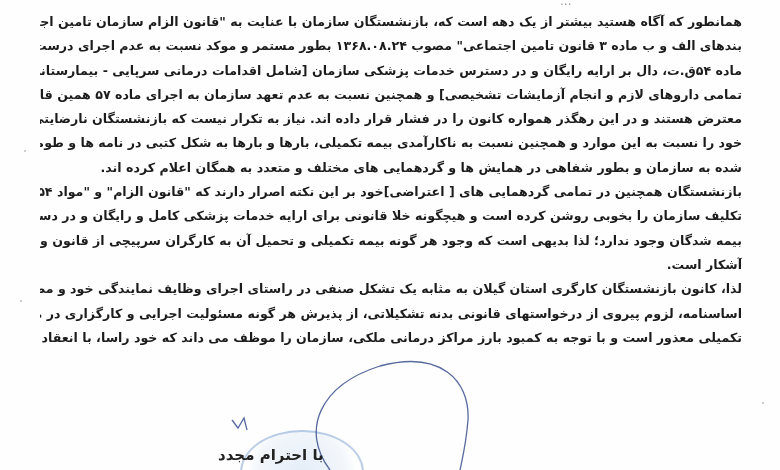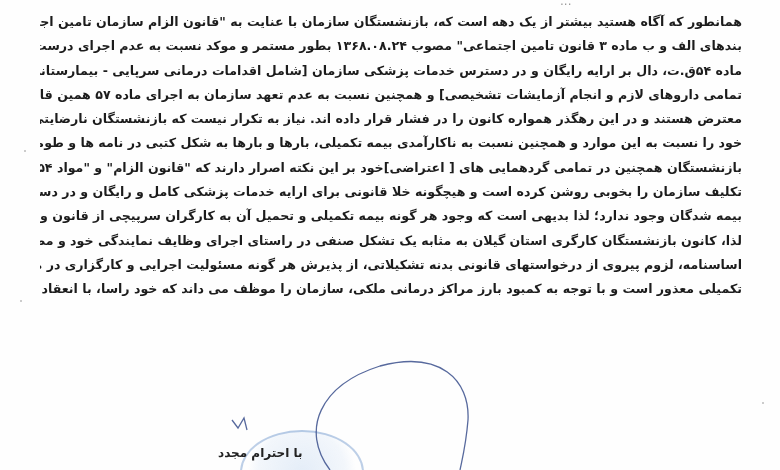--- a/index.html
+++ b/index.html
@@ -49,21 +49,21 @@
       overflow: hidden;
     }
     .para .line.last {
       text-align-last: right;
     }
     .closing {
       position: absolute;
       top: 446px;
       left: 218px;
       direction: rtl;
-      font-size: 12px;
+      font-size: 15px;
       font-weight: bold;
       color: #222;
     }
     .stamp {
       position: absolute;
       left: 240px;
       top: 430px;
       width: 120px;
       height: 80px;
       border-radius: 50%;
@@ -94,25 +94,27 @@
   <div class="top-fragment">...</div>
 
   <div class="body-text">
     <p class="para">
       <span class="line">همانطور که آگاه هستید بیشتر از یک دهه است که، بازنشستگان سازمان با عنایت به "قانون الزام سازمان تامین اجتماعی به اجرای</span>
       <span class="line">بندهای الف و ب ماده ۳ قانون تامین اجتماعی" مصوب ۱۳۶۸.۰۸.۲۴ بطور مستمر و موکد نسبت به عدم اجرای درست و کامل</span>
       <span class="line">ماده ۵۴ق.ت، دال بر ارایه رایگان و در دسترس خدمات پزشکی سازمان [شامل اقدامات درمانی سرپایی - بیمارستانی - تحویل</span>
       <span class="line">تمامی داروهای لازم و انجام آزمایشات تشخیصی] و همچنین نسبت به عدم تعهد سازمان به اجرای ماده ۵۷ همین قانون، به شدت</span>
       <span class="line">معترض هستند و  در این رهگذر همواره کانون را در فشار قرار داده اند. نیاز به تکرار نیست که بازنشستگان نارضایتی و اعتراض</span>
       <span class="line">خود را نسبت به این موارد و همچنین نسبت به ناکارآمدی بیمه تکمیلی، بارها و بارها به شکل کتبی در نامه ها و طومارهای ارسال</span>
+      <span class="line last">شده به سازمان و بطور شفاهی در همایش ها و گردهمایی های مختلف و متعدد به همگان اعلام کرده اند.</span>
     </p>
     <p class="para">
       <span class="line">بازنشستگان همچنین در تمامی گردهمایی های [ اعتراضی]خود بر این نکته اصرار دارند که "قانون الزام" و "مواد ۵۴ و ۵۷ ق.ت"</span>
       <span class="line">تکلیف سازمان را بخوبی روشن کرده است و هیچگونه خلا قانونی برای ارایه خدمات پزشکی کامل و رایگان و در دسترس به</span>
       <span class="line">بیمه شدگان وجود ندارد؛ لذا بدیهی است که وجود هر گونه بیمه تکمیلی و تحمیل آن به کارگران سرپیچی از قانون و تخلفی</span>
+      <span class="line last">آشکار است.</span>
     </p>
     <p class="para">
       <span class="line">لذا، کانون بازنشستگان کارگری استان گیلان به مثابه یک تشکل صنفی در راستای اجرای وظایف نمایندگی خود و مطابق</span>
       <span class="line">اساسنامه، لزوم پیروی از درخواستهای قانونی بدنه تشکیلاتی، از پذیرش هر گونه مسئولیت اجرایی و کارگزاری در مورد بیمه</span>
       <span class="line">تکمیلی معذور است و با توجه به کمبود بارز مراکز درمانی ملکی، سازمان را موظف می داند که خود راسا، با انعقاد قراردادهای</span>
     </p>
   </div>
 
   <div class="stamp"></div>
 

